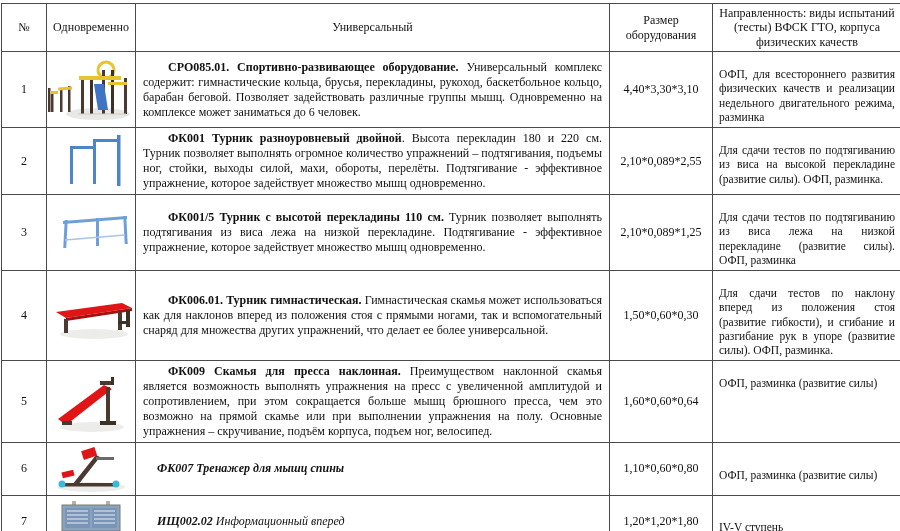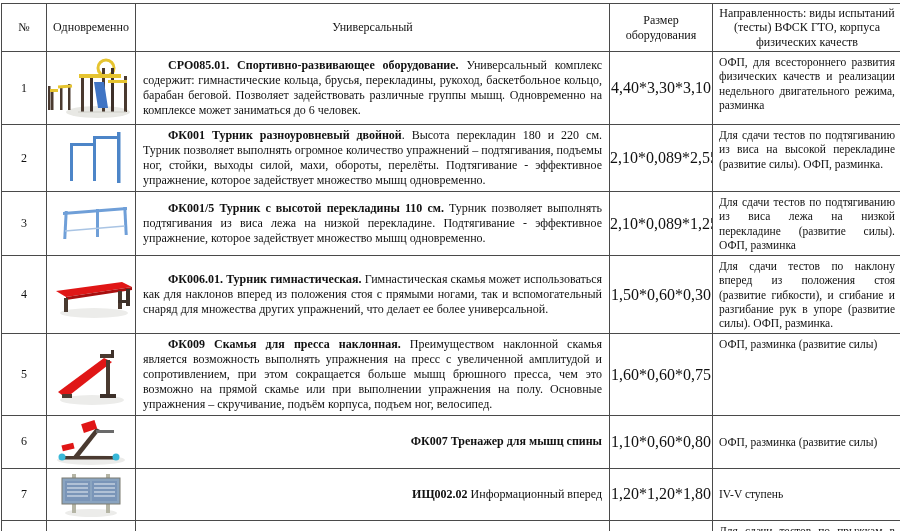--- a/index.html
+++ b/index.html
@@ -9,25 +9,25 @@
   col.c-num{width:45px;}
   col.c-img{width:89px;}
   col.c-name{width:474px;}
   col.c-size{width:103px;}
   col.c-dir{width:189px;}
   th{font-weight:normal;font-size:12px;line-height:1.2;text-align:center;padding:2px 4px;}
   td.num{text-align:center;font-size:12px;}
   td.img{text-align:center;}
   td.name{font-size:12px;line-height:1.24;padding:3px 7px;text-align:justify;}
   td.name .para{text-indent:25px;}
-  td.name .single{text-indent:14px;text-align:right;}
+  td.name .single{text-indent:14px;text-align:left;font-style:italic;}
   td.name b{font-weight:bold;}
-  td.size{text-align:center;font-size:16px;}
+  td.size{text-align:center;font-size:12px;}
   td.dir{font-size:11.5px;line-height:1.24;padding:3px 6px;text-align:justify;vertical-align:top;}
-  td.dir .inner{display:block;}
+  td.dir .inner{display:block;margin-top:12px;}
   tr.vmid td.dir{vertical-align:middle;}
   svg{display:block;margin:0 auto;}
 </style>
 </head>
 <body>
 
 <table>
   <colgroup>
       <col class="c-num">
       <col class="c-img">
@@ -148,21 +148,21 @@
         <rect x="58" y="18" width="4" height="36" fill="#4a3a30"></rect>
         <rect x="52" y="12" width="14" height="4" fill="#4a3a30"></rect>
         <rect x="63" y="8" width="3" height="8" fill="#3d3029"></rect>
         <rect x="14" y="52" width="10" height="4" fill="#4a3a30"></rect>
         <rect x="52" y="52" width="16" height="4" fill="#3d3029"></rect>
       </svg>
     </td>
     <td class="name">
       <div class="para"><b>ФК009 Скамья для пресса наклонная.</b><span> Преимуществом наклонной скамья является возможность выполнять упражнения на пресс с увеличенной амплитудой и сопротивлением, при этом сокращается больше мышц брюшного пресса, чем это возможно на прямой скамье или при выполнении упражнения на полу. Основные упражнения – скручивание, подъём корпуса, подъем ног, велосипед.</span></div>
     </td>
-    <td class="size">1,60*0,60*0,75</td>
+    <td class="size">1,60*0,60*0,64</td>
     <td class="dir">
           <span class="inner">ОФП, разминка (развитие силы)</span>
         </td>
   </tr>
 
   <tr style="height:53px" class="vmid">
     <td class="num">6</td>
     <td class="img">
       <svg width="86" height="48" viewBox="0 0 86 48">
         <ellipse cx="43" cy="42" rx="34" ry="5" fill="#ececea"></ellipse>

